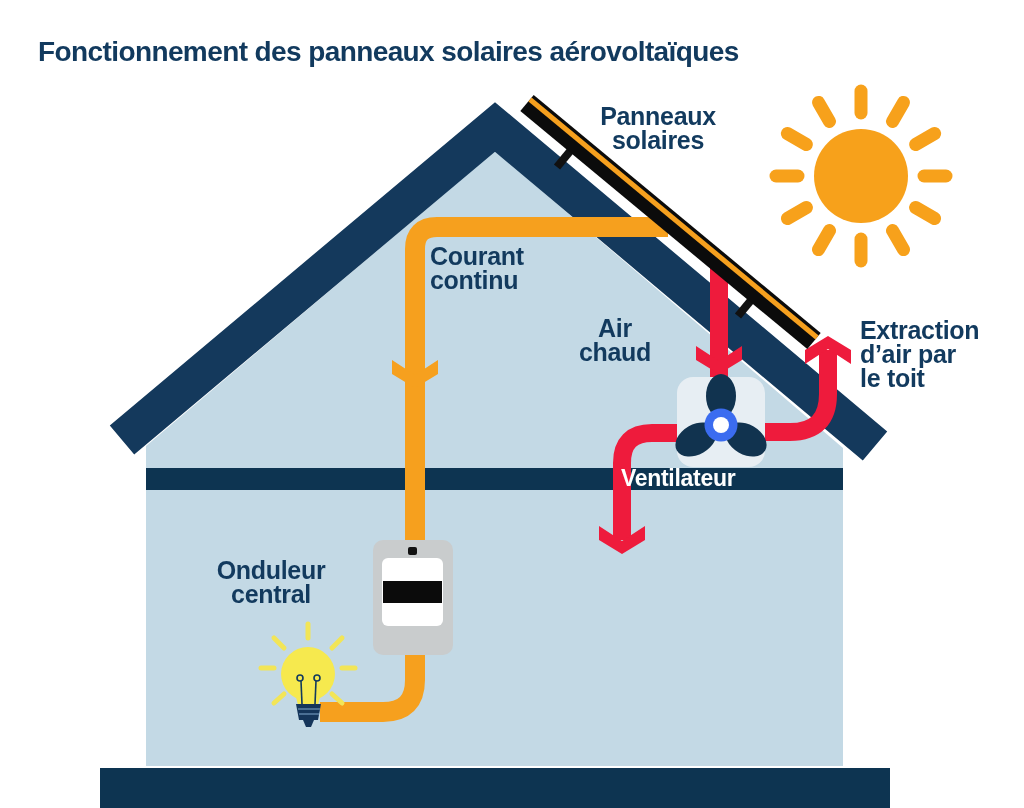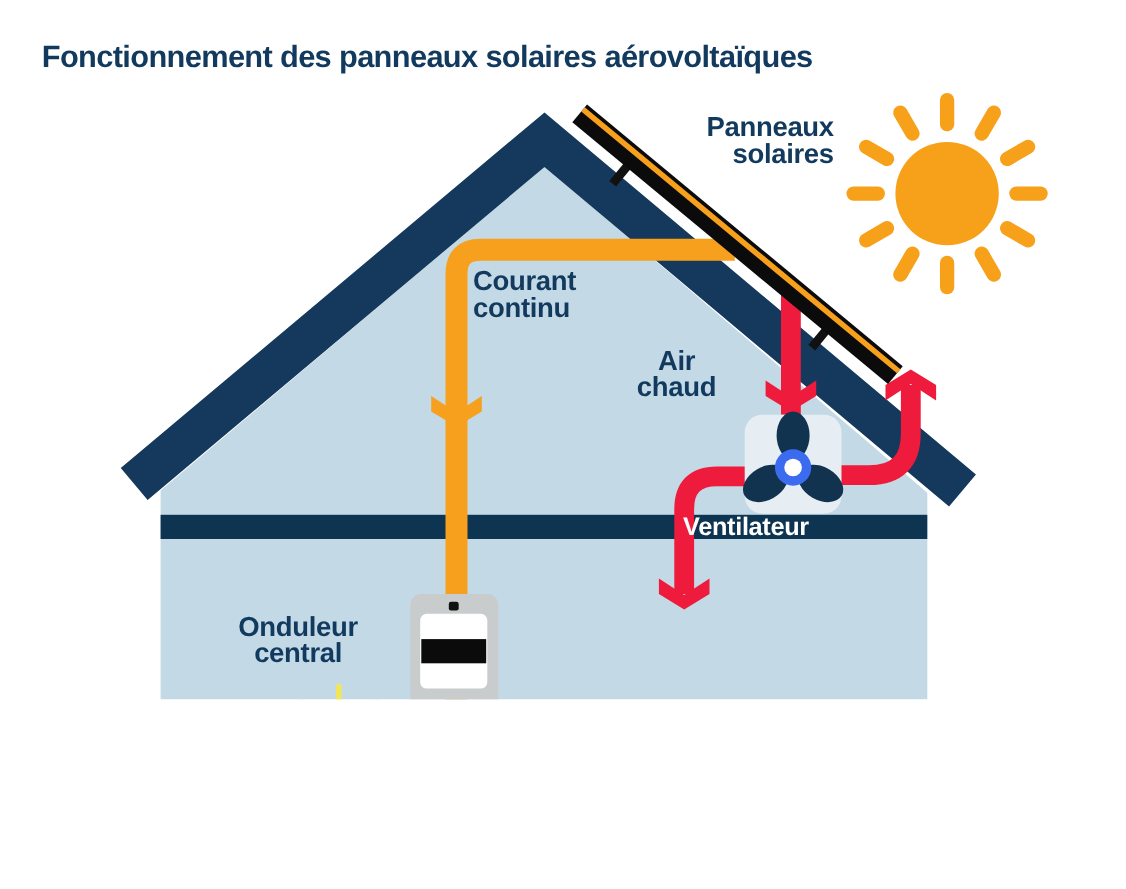--- a/index.html
+++ b/index.html
@@ -1,25 +1,25 @@
 <!DOCTYPE html>
 <html><head>
 <meta charset="utf-8">
 <style>
   html,body{margin:0;padding:0;background:#fff;}
   .stage{
-    position:relative;width:1024px;height:636px;overflow:hidden;background:#ffffff;
+    position:relative;width:1024px;height:808px;overflow:hidden;background:#ffffff;
     font-family:"Liberation Sans","DejaVu Sans",sans-serif;
   }
   .stage svg{position:absolute;left:0;top:0;}
   .lbl{
     position:absolute;color:#123A5E;font-weight:700;font-size:25px;line-height:24px;
     white-space:pre-line;letter-spacing:-0.3px;
   }
-  .lbl.center{text-align:right;}
+  .lbl.center{text-align:center;}
   .lbl.right{text-align:center;}
   .title{
     position:absolute;left:38px;top:36px;width:960px;color:#123A5E;font-weight:700;
     font-size:28px;letter-spacing:-0.6px;
   }
   .vent{
     position:absolute;left:621px;top:466px;width:200px;color:#ffffff;
     font-weight:700;font-size:23px;line-height:24px;letter-spacing:-0.3px;
   }
 </style>
@@ -124,20 +124,23 @@
 
   <div class="lbl center" style="left:558px;top:104px;width:200px;">Panneaux
 solaires</div>
 
   <div class="lbl" style="left:430px;top:244px;width:160px;">Courant
 continu</div>
 
   <div class="lbl right" style="left:540px;top:316px;width:150px;">Air
 chaud</div>
 
+  <div class="lbl" style="left:860px;top:318px;width:160px;">Extraction
+d’air par
+le toit</div>
 
   <div class="vent">Ventilateur</div>
 
   <div class="lbl right" style="left:196px;top:558px;width:150px;">Onduleur
 central</div>
 
 
 </div>
 
 </body></html>

